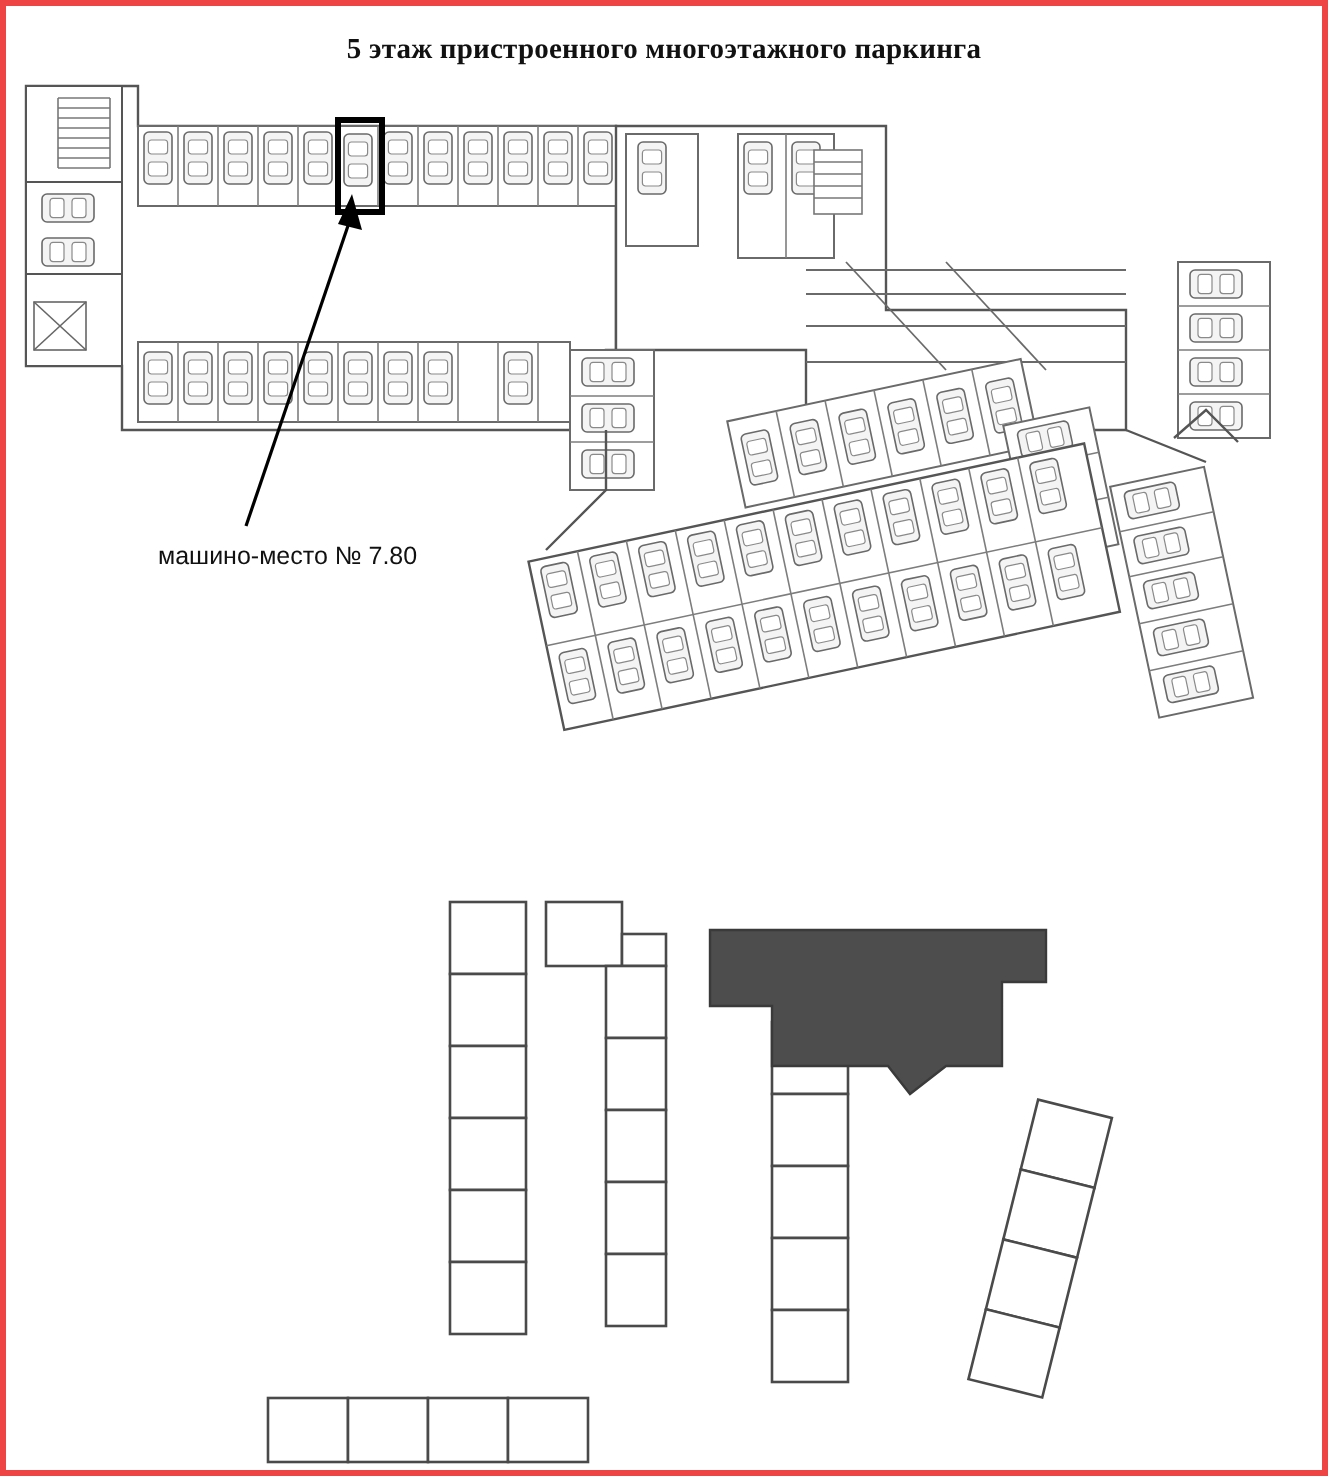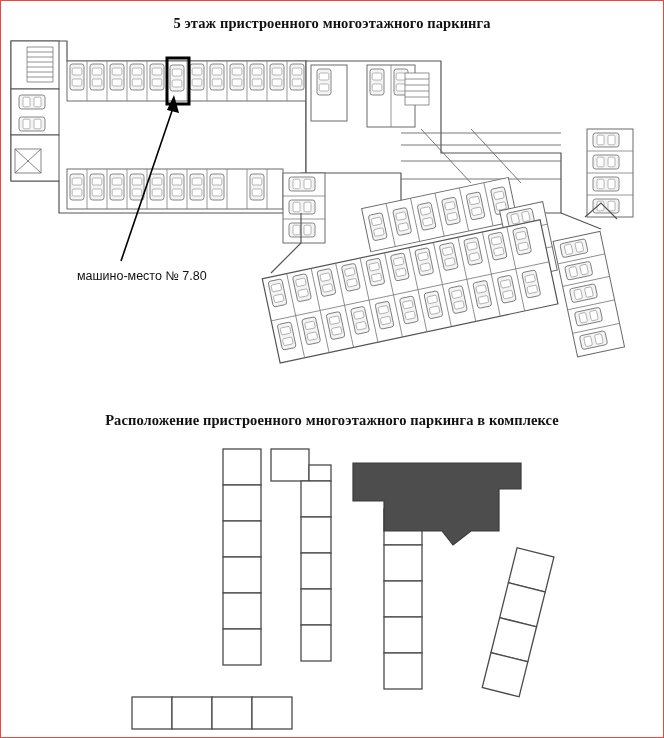--- a/index.html
+++ b/index.html
@@ -12,21 +12,21 @@
     height: 738px;
     position: relative;
     font-family: "Liberation Serif", serif;
     overflow: hidden;
   }
   #page {
     position: absolute;
     left: 0; top: 0;
     width: 664px;
     height: 738px;
-    border: 1px solid #ef4444;
+    border: 3px solid #ef4444;
     box-sizing: border-box;
     background: #fff;
   }
   .title {
     position: absolute;
     width: 100%;
     text-align: center;
     font-weight: bold;
     color: #111;
   }
@@ -310,21 +310,20 @@
     </g>
 
     <g>
       <line x1="120" y1="228" x2="173" y2="72" stroke="#000" stroke-width="1.6"></line>
       <polygon points="173,62 178,80 166,77" fill="#000"></polygon>
     </g>
   </svg>
 
   <div id="callout-label">машино-место № 7.80</div>
 
-  <div class="title" id="title-complex">Расположение пристроенного многоэтажного паркинга в комплексе</div>
 
   <svg id="complex-svg" width="664" height="306" viewBox="0 0 664 306">
     <g fill="#ffffff" stroke="#4a4a4a" stroke-width="1.3">
 
       <g>
         <rect x="222" y="16" width="38" height="36"></rect>
         <rect x="222" y="52" width="38" height="36"></rect>
         <rect x="222" y="88" width="38" height="36"></rect>
         <rect x="222" y="124" width="38" height="36"></rect>
         <rect x="222" y="160" width="38" height="36"></rect>

